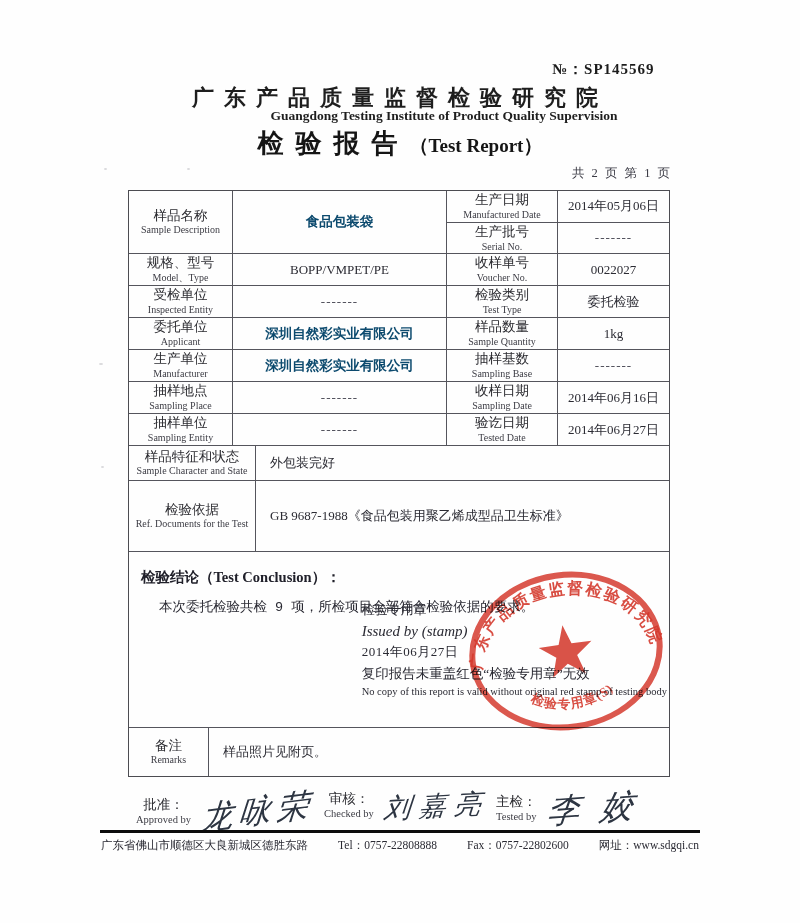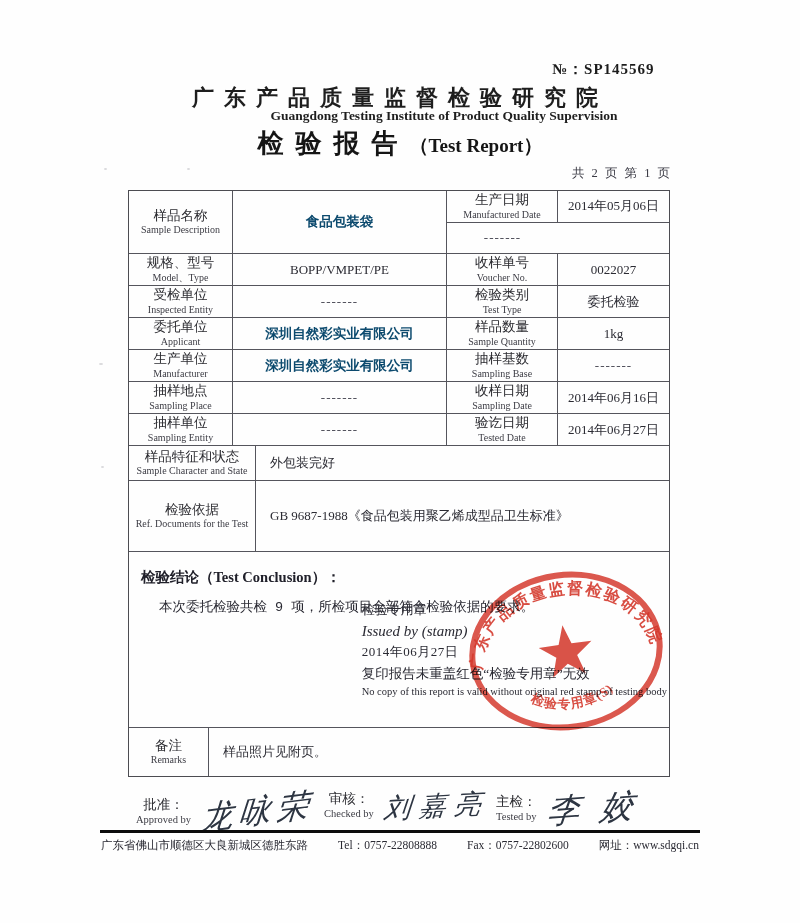--- a/index.html
+++ b/index.html
@@ -100,20 +100,24 @@
       <div class="cell w2 val b">食品包装袋</div>
       <div class="stack">
         <div class="srow">
           <div class="cell w3">
             <div class="zh">生产日期</div>
             <div class="en">Manufactured Date</div>
           </div>
           <div class="cell w4 last val">2014年05月06日</div>
         </div>
         <div class="srow">
+          <div class="cell w3">
+            <div class="zh">生产批号</div>
+            <div class="en">Serial No.</div>
+          </div>
           <div class="cell w4 last val dash">-------</div>
         </div>
       </div>
     </div>
 
     <div class="row rs">
       <div class="cell w1">
         <div class="zh">规格、型号</div>
         <div class="en">Model、Type</div>
       </div>

